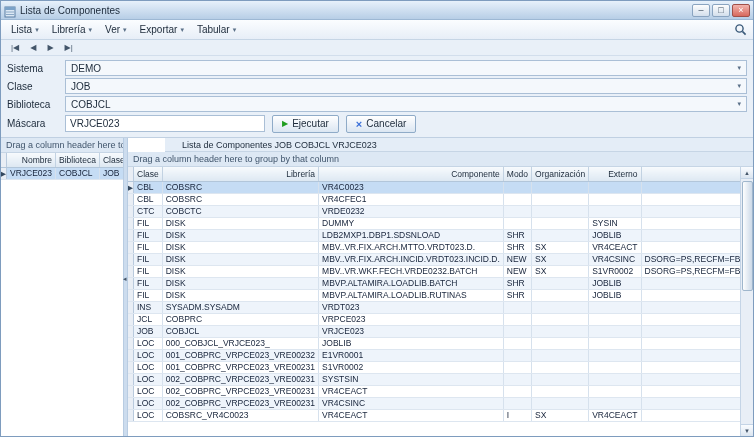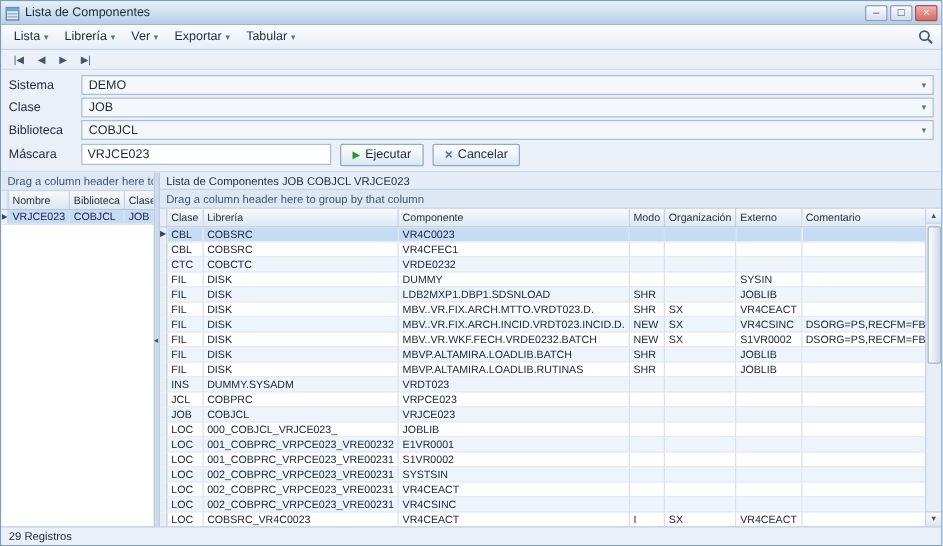--- a/index.html
+++ b/index.html
@@ -36,27 +36,27 @@
   .btn .play { color:#1f9d1f; font-size:8px; }
   .btn .x { color:#3a6fd8; font-weight:bold; font-size:11px; line-height:10px; }
 
   
   .panels { flex:1 1 auto; display:flex; overflow:hidden; border-top:1px solid #c0d0e2; background:#fff; }
   .left-panel { width:122px; flex:0 0 122px; display:flex; flex-direction:column; background:#fff; overflow:hidden; }
   .splitter { width:5px; flex:0 0 5px; background:#ccdcee; border-left:1px solid #b8cce2; border-right:1px solid #b8cce2; position:relative; }
   .splitter .arr { position:absolute; top:46%; left:-1px; font-size:7px; color:#44566a; }
   .right-panel { flex:1 1 auto; display:flex; flex-direction:column; overflow:hidden; }
 
-  .caption-bar { height:14px; flex:0 0 14px; background:#e4edf7; font-size:9px; color:#1c2a3a; display:flex; align-items:center; padding:0 5px; border-bottom:1px solid #c6d5e5; white-space:nowrap; overflow:hidden; }
+  .caption-bar { height:14px; flex:0 0 14px; background:#e4edf7; font-size:9px; color:#1c2a3a; display:flex; align-items:center; padding:0 17px; border-bottom:1px solid #c6d5e5; white-space:nowrap; overflow:hidden;margin-left:37px; }
   .group-hint { height:15px; flex:0 0 15px; background:#dde8f4; font-size:9px; color:#40556c; display:flex; align-items:center; padding:0 5px; white-space:nowrap; overflow:hidden; border-bottom:1px solid #c6d5e5; }
 
   .grid-row-wrap { flex:1 1 auto; display:flex; overflow:hidden; }
   .grid-clip { flex:1 1 auto; overflow:hidden; }
   table.grid { border-collapse:collapse; table-layout:fixed; font-size:8.5px; }
-  table.grid th { background:linear-gradient(#f7fafd,#dde8f2); border-right:1px solid #c2d2e2; border-bottom:1px solid #b2c6da; font-weight:normal; text-align:left; padding:1px 3px; height:14px; color:#1c2a3a; overflow:hidden; white-space:nowrap; }
+  table.grid th { background:linear-gradient(#f7fafd,#dde8f2); border-right:1px solid #c2d2e2; border-bottom:1px solid #b2c6da; font-weight:normal; text-align:right; padding:1px 3px; height:14px; color:#1c2a3a; overflow:hidden; white-space:nowrap; }
   table.grid td { border-right:1px solid #d6e1ed; border-bottom:1px solid #dde6f0; padding:0 3px; height:12px; line-height:11px; white-space:nowrap; overflow:hidden; color:#16233a; background:#fff; }
   table.grid tr:nth-child(odd) td { background:#eef4fb; }
   table.grid tr.selected td { background:#c5dcf4; }
   table.grid td.ind, table.grid th.ind { background:#e9eef5 !important; text-align:center; font-size:6.5px; color:#33485e; padding:0; border-right:1px solid #b9cadd; }
 
   
   .vscroll { width:13px; flex:0 0 13px; background:#e8eef6; border-left:1px solid #c4d4e6; display:flex; flex-direction:column; align-items:center; }
   .vscroll .sarr { font-size:6px; color:#44566a; height:12px; line-height:12px; width:100%; text-align:center; background:linear-gradient(#fafcff,#dbe5f0); border-bottom:1px solid #c4d4e6; }
   .vscroll .sarr.bot { margin-top:auto; border-top:1px solid #c4d4e6; border-bottom:none; }
   .vscroll .thumb { width:11px; height:110px; margin-top:2px; background:linear-gradient(90deg,#fdfefe,#ccd9e8); border:1px solid #9fb6cc; border-radius:2px; }
@@ -318,21 +318,21 @@
                   <td>DISK</td>
                   <td>MBVP.ALTAMIRA.LOADLIB.RUTINAS</td>
                   <td>SHR</td>
                   <td></td>
                   <td>JOBLIB</td>
                   <td></td>
                 </tr>
                 <tr>
                   <td class="ind"></td>
                   <td>INS</td>
-                  <td>DUMMY.SYSADM</td>
+                  <td>SYSADM.SYSADM</td>
                   <td>VRDT023</td>
                   <td></td>
                   <td></td>
                   <td></td>
                   <td></td>
                 </tr>
                 <tr>
                   <td class="ind"></td>
                   <td>JCL</td>
                   <td>COBPRC</td>
@@ -427,16 +427,13 @@
         </div>
         <div class="vscroll">
           <span class="sarr">▲</span>
           <span class="thumb"></span>
           <span class="sarr bot">▼</span>
         </div>
       </div>
     </div>
   </div>
 
-  <div class="statusbar">
-    <span>29 Registros</span>
-  </div>
 </div>
 
 </body></html>

